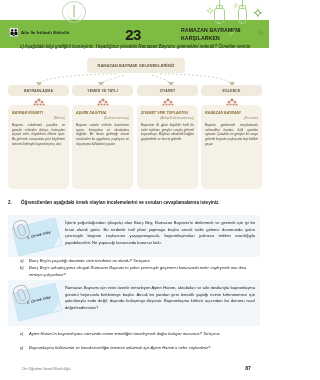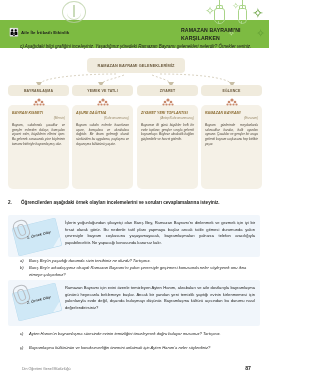--- a/index.html
+++ b/index.html
@@ -216,20 +216,21 @@
     </div>
     <div class="star" style="left:205px;top:5px;">✧</div>
     <div class="star" style="left:232px;top:2px;font-size:9px;">✧</div>
     <div class="star dark" style="left:252px;top:6px;font-size:14px;">✧</div>
     <div class="star dark" style="left:256px;top:28px;font-size:11px;">✧</div>
     <div class="star" style="left:228px;top:30px;font-size:8px;color:#cfe6b4;">✧</div>
   </div>
   <div class="moe-logo"></div>
   <div class="hdr-icon">👪</div>
   <div class="hdr-activity">Aile İle İrtibatlı Etkinlik</div>
+  <div class="hdr-num">23</div>
   <div class="hdr-title">RAMAZAN BAYRAMI'NI KARŞILARKEN</div>
 </div>
 
 <div class="instr-c">
   <span class="mark">c)</span>
   <span>Aşağıdaki bilgi grafiğini inceleyiniz. Yaşadığınız yöredeki Ramazan Bayramı gelenekleri nelerdir? Örnekler veriniz.</span>
 </div>
 
 <div class="info">
 

